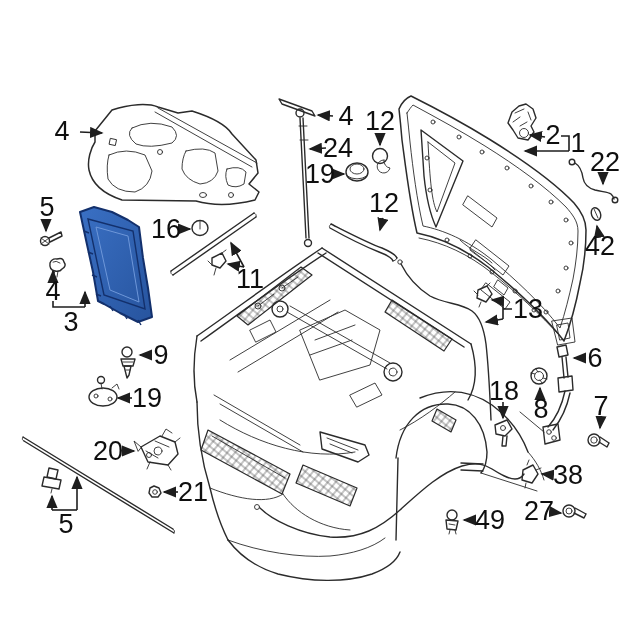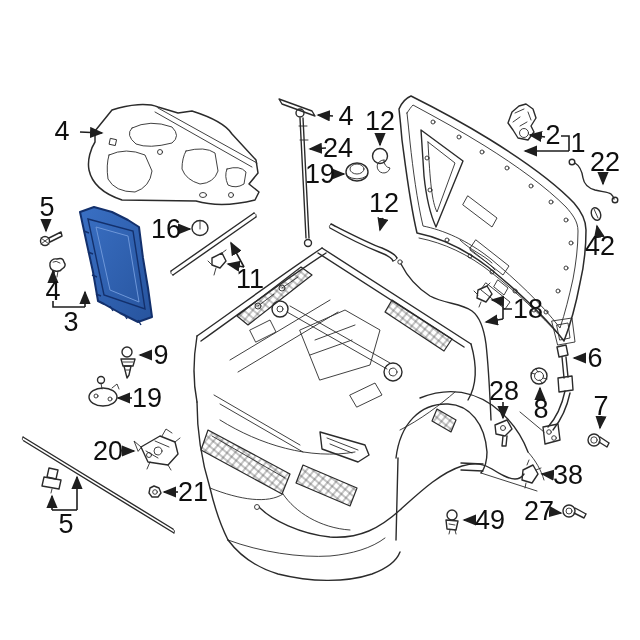--- a/index.html
+++ b/index.html
@@ -344,29 +344,29 @@
   <div class="callout" style="left:71px;top:322px">3</div>
   <div class="callout" style="left:53px;top:291px">4</div>
   <div class="callout" style="left:47px;top:207px">5</div>
   <div class="callout" style="left:595px;top:358px">6</div>
   <div class="callout" style="left:601px;top:406px">7</div>
   <div class="callout" style="left:541px;top:409px">8</div>
   <div class="callout" style="left:161px;top:355px">9</div>
   <div class="callout" style="left:66px;top:524px">5</div>
   <div class="callout" style="left:250px;top:279px">11</div>
   <div class="callout" style="left:384px;top:203px">12</div>
-  <div class="callout" style="left:528px;top:309px">18</div>
+  <div class="callout" style="left:528px;top:309px">13</div>
   <div class="callout" style="left:346px;top:116px">4</div>
   <div class="callout" style="left:62px;top:131px">4</div>
   <div class="callout" style="left:166px;top:229px">16</div>
   <div class="callout" style="left:380px;top:121px">12</div>
   <div class="callout" style="left:320px;top:174px">19</div>
   <div class="callout" style="left:147px;top:398px">19</div>
   <div class="callout" style="left:108px;top:451px">20</div>
   <div class="callout" style="left:193px;top:492px">21</div>
   <div class="callout" style="left:605px;top:162px">22</div>
   <div class="callout" style="left:600px;top:246px">42</div>
   <div class="callout" style="left:338px;top:148px">24</div>
   <div class="callout" style="left:568px;top:475px">38</div>
   <div class="callout" style="left:490px;top:520px">49</div>
   <div class="callout" style="left:539px;top:511px">27</div>
-  <div class="callout" style="left:504px;top:391px">28</div>
+  <div class="callout" style="left:504px;top:391px">18</div>
 </div>
 
 </body></html>

